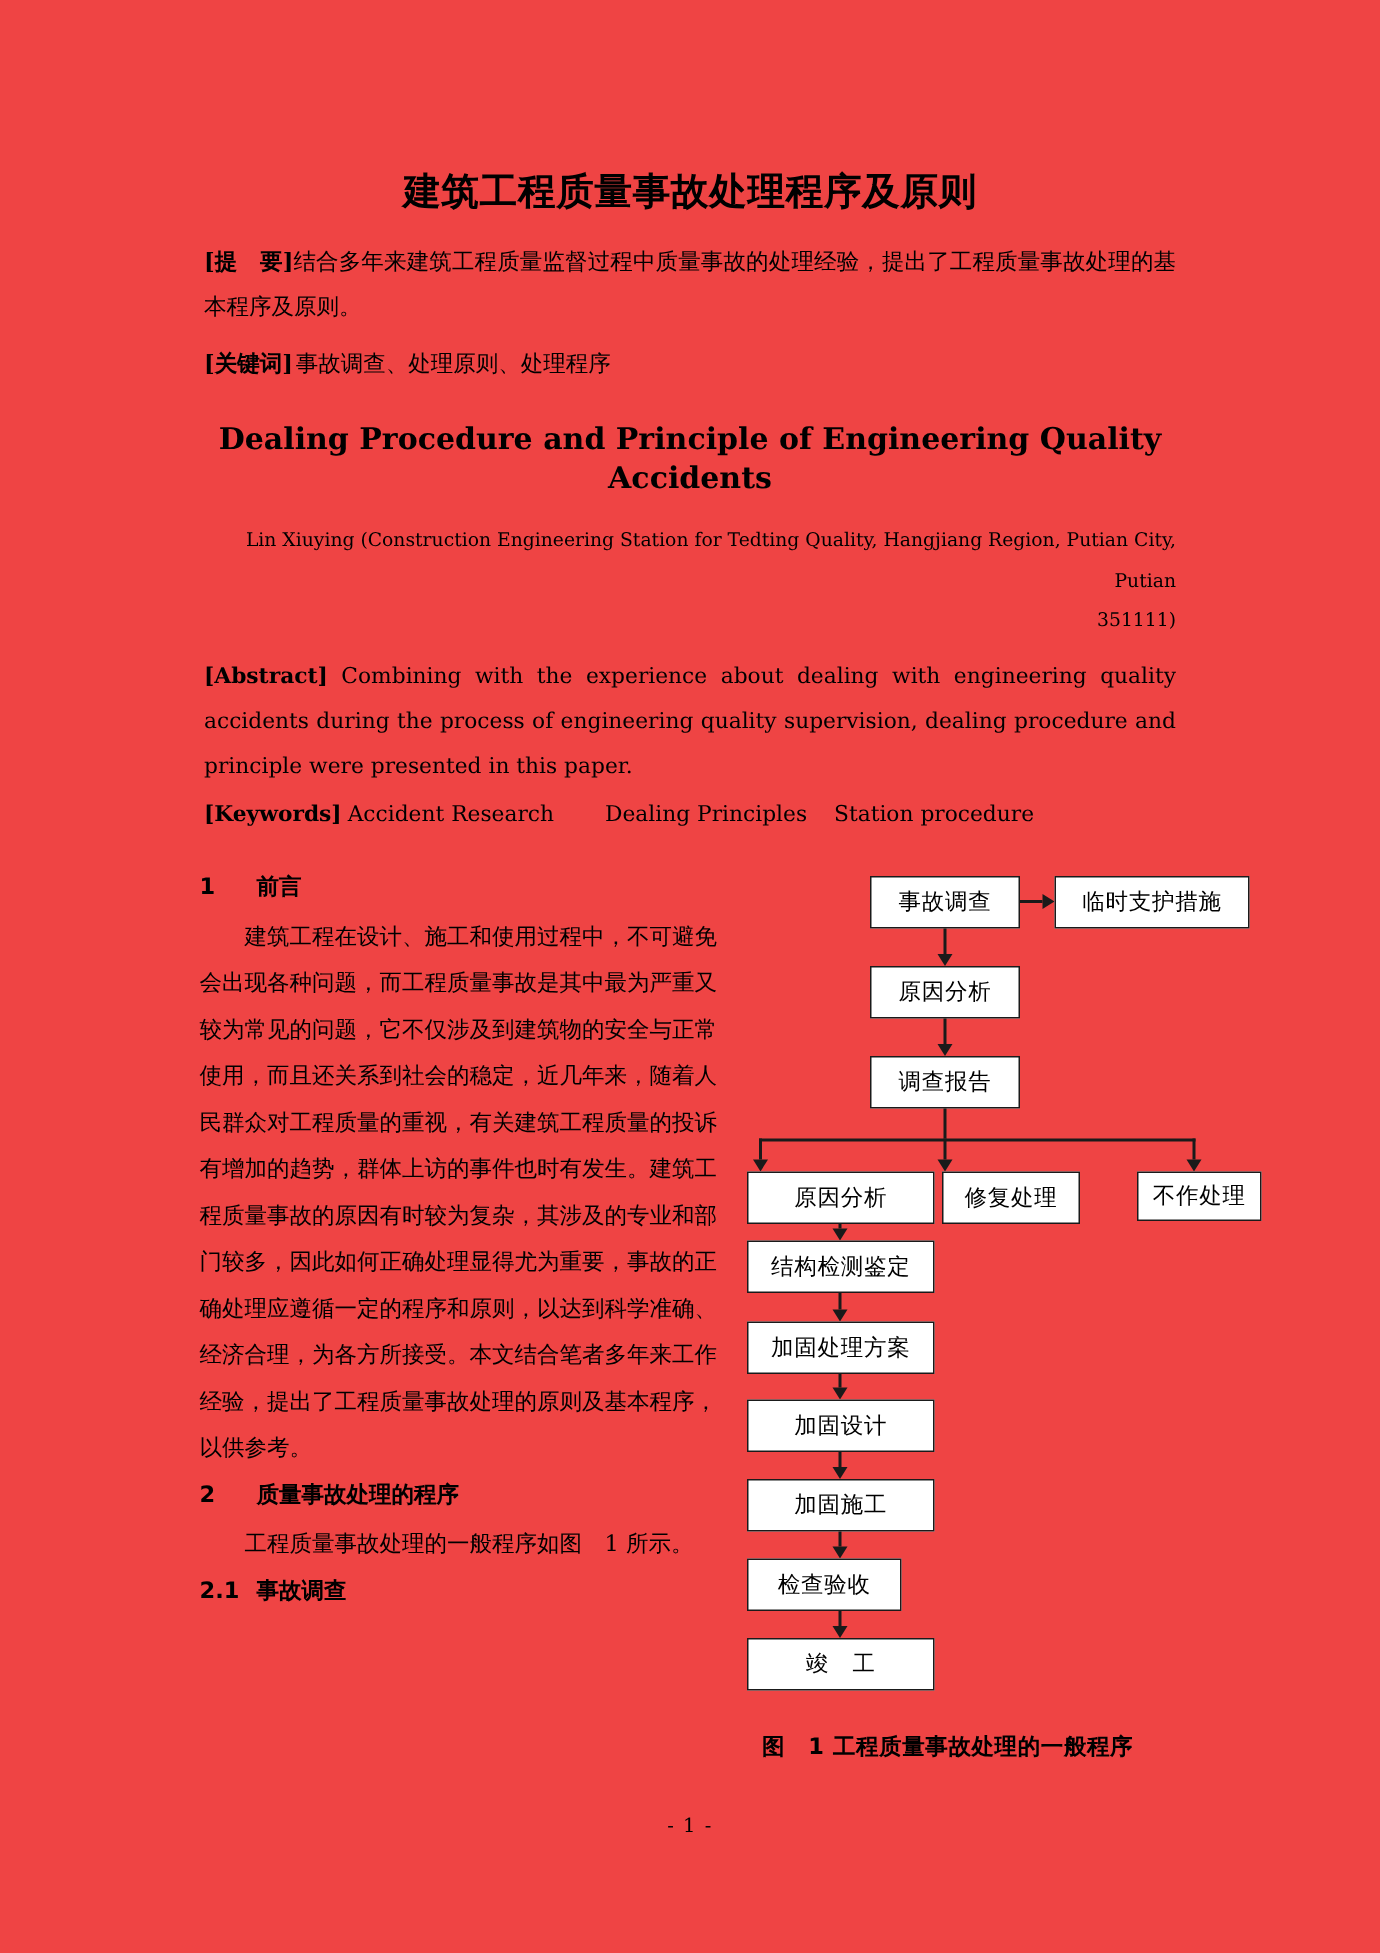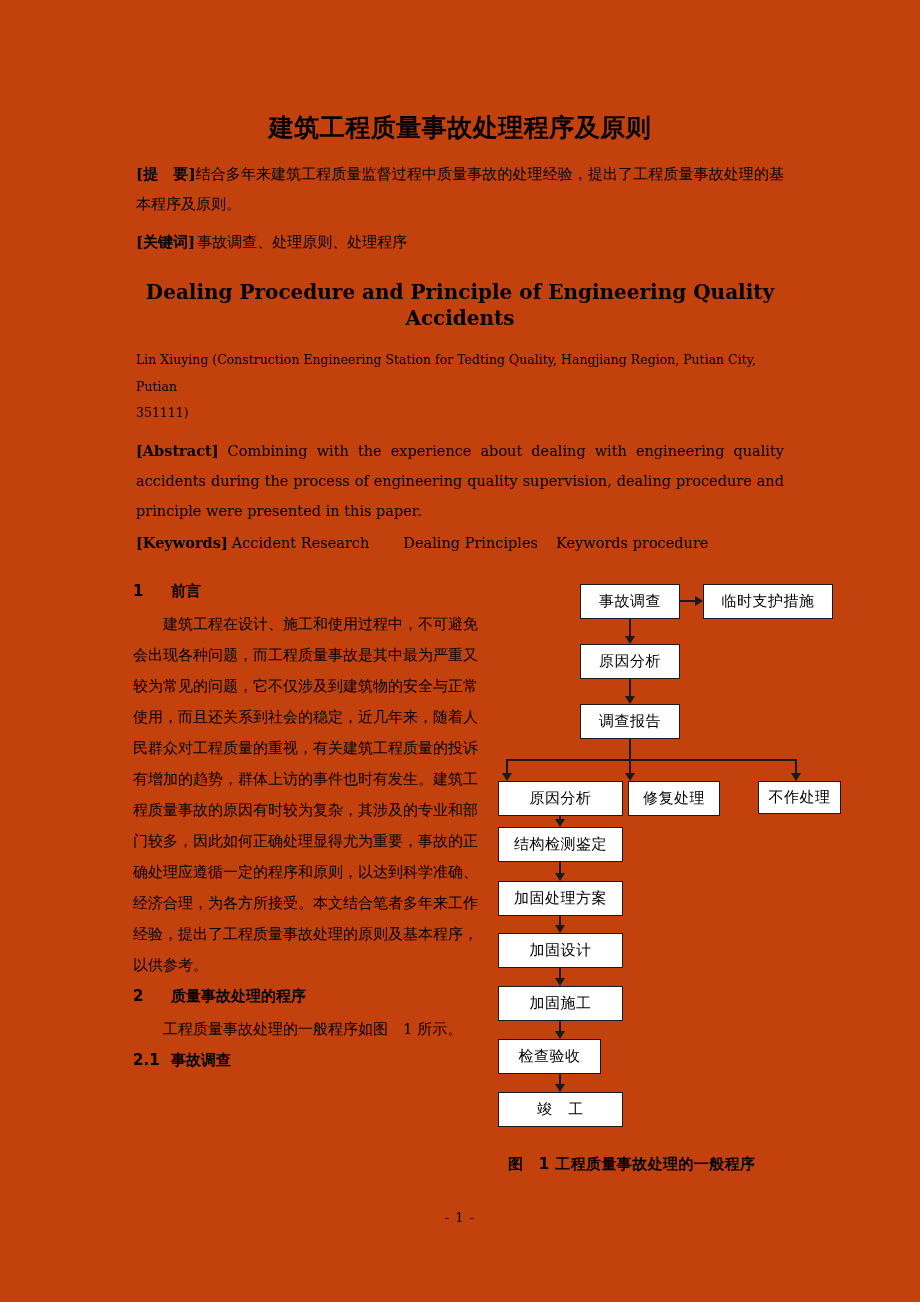--- a/index.html
+++ b/index.html
@@ -9,21 +9,21 @@
   }
   body {
     font-family: "DejaVu Serif", "Liberation Serif", serif;
     color: #000000;
   }
   .page {
     position: relative;
     width: 920px;
     height: 1302px;
     margin: 0 auto;
-    background: #c2410c;
+    background: #ef4444;
     overflow: hidden;
   }
 
   
   .header-zone {
     position: absolute;
     left: 136px;
     top: 112px;
     width: 648px;
   }
@@ -71,21 +71,21 @@
   .doc-title-en {
     font-family: "DejaVu Serif", "Liberation Serif", serif;
     font-size: 20px;
     font-weight: bold;
     text-align: center;
     margin-top: 22px;
     line-height: 1.3;
   }
   .author-line-en {
     font-size: 12.5px;
-    text-align: left;
+    text-align: right;
     margin-top: 14px;
     line-height: 2.1;
   }
   .abs-block-en {
     margin-top: 10px;
     font-size: 14.5px;
     line-height: 2.05;
     text-align: justify;
   }
   .abs-block-en .lbl {
@@ -215,21 +215,21 @@
       <span>Lin Xiuying (Construction Engineering Station for Tedting Quality, Hangjiang Region, Putian City, Putian</span><br>
       <span>351111)</span>
     </div>
 
     <div class="abs-block-en">
       <span class="lbl">[Abstract]</span>
       <span>Combining with the experience about dealing with engineering quality accidents during the process of engineering quality supervision, dealing procedure and principle were presented in this paper.</span>
     </div>
 
     <div class="kw-block-en">
-      <span class="lbl">[Keywords]</span><span class="kw-a">Accident Research</span><span class="kw-b">Dealing Principles</span><span class="kw-c">Keywords procedure</span>
+      <span class="lbl">[Keywords]</span><span class="kw-a">Accident Research</span><span class="kw-b">Dealing Principles</span><span class="kw-c">Station procedure</span>
     </div>
   </div>
 
   <div class="col-left">
 
     <div class="sec-head"><span class="num">1</span><span>前言</span></div>
 
     <p class="body-para">建筑工程在设计、施工和使用过程中，不可避免会出现各种问题，而工程质量事故是其中最为严重又较为常见的问题，它不仅涉及到建筑物的安全与正常使用，而且还关系到社会的稳定，近几年来，随着人民群众对工程质量的重视，有关建筑工程质量的投诉有增加的趋势，群体上访的事件也时有发生。建筑工程质量事故的原因有时较为复杂，其涉及的专业和部门较多，因此如何正确处理显得尤为重要，事故的正确处理应遵循一定的程序和原则，以达到科学准确、经济合理，为各方所接受。本文结合笔者多年来工作经验，提出了工程质量事故处理的原则及基本程序，以供参考。</p>
 
     <div class="sec-head spaced"><span class="num">2</span><span>质量事故处理的程序</span></div>

